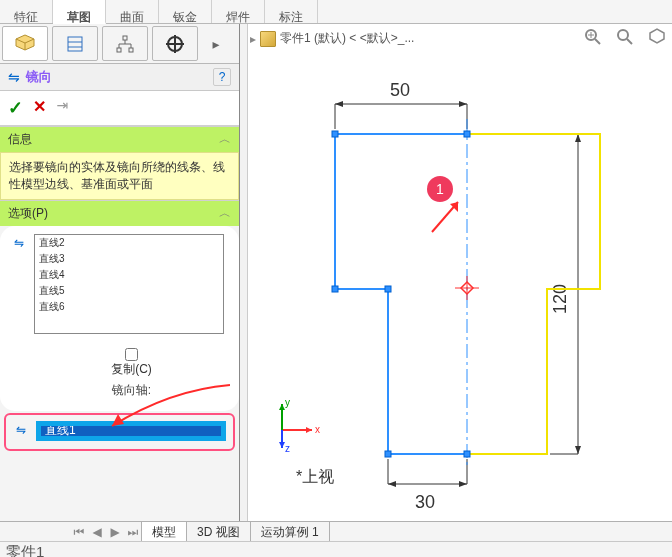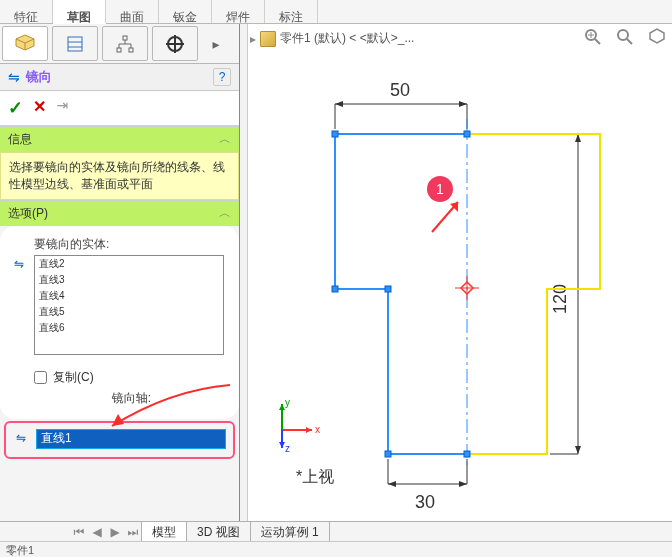--- a/index.html
+++ b/index.html
@@ -32,23 +32,23 @@
   .section-body { padding:6px 10px 10px; background:#fff;border-radius:15px; }
 
   .info-box { background:#ffffc0; border:1px solid #e0e088; padding:6px 8px; font-size:12px; line-height:1.4; }
 
   .field-label { margin:4px 0 2px; color:#444; }
   .listbox { width:190px; height:100px; border:1px solid #888; background:#fff; overflow:auto; font-size:10px; }
   .listbox .item { padding:1px 4px; cursor:pointer; }
   .entity-row { display:flex; align-items:flex-start; gap:6px; margin-top:2px; }
   .icon-cell { width:18px; display:flex; justify-content:center; padding-top:2px; }
 
-  .chk-row { display:flex; align-items:center; gap:6px; margin:14px 0 4px 24px; }
+  .chk-row { display:flex; align-items:center; margin:14px 0 4px 24px;flex-direction:column; }
   .axis-wrap { border:2px solid #ff5080; border-radius:6px; padding:4px 6px 8px; margin:2px 4px 4px 4px; }
-  .axis-input { display:block; width:190px; height:20px; background:#1060c0; color:#fff; border:1px solid #0ea5e9; padding:1px 4px; font-size:12px; caret-color:#fff; }
+  .axis-input { display:block; width:190px; height:20px; background:#1060c0; color:#fff; border:5px solid #0ea5e9; padding:1px 4px; font-size:12px; caret-color:#fff; }
   .axis-input::selection { background:#1060c0; }
 
   
   .canvas { position:absolute; top:24px; left:240px; width:432px; height:504px; background:#fff; }
   .view-tools { position:absolute; top:2px; right:4px; display:flex; gap:10px; }
   .view-tools span { width:22px; height:22px; display:flex; align-items:center; justify-content:center; color:#777; cursor:pointer; }
 
   .crumb { position:absolute; top:6px; left:10px; display:flex; align-items:center; gap:4px; font-size:12px; color:#555; }
   .crumb .arrow { color:#888; }
   .part-icon { width:16px; height:16px; background:linear-gradient(135deg,#f7d77b,#d4a93a); border:1px solid #b49030; border-radius:1px; }
@@ -60,21 +60,21 @@
   .triad { position:absolute; left:28px; bottom:72px; }
   .view-label { position:absolute; left:56px; bottom:40px; font-size:16px; font-weight:normal; }
 
   
   .bottom-tabs { position:absolute; left:0; bottom:16px; right:0; height:20px; background:#f4f4f4; border-top:1px solid #b0b0b0; display:flex; align-items:center; }
   .bottom-tabs .nav { width:18px; text-align:center; color:#888; cursor:pointer; }
   .bottom-tabs .btab { padding:2px 10px; border:1px solid #b0b0b0; border-bottom:none; margin-left:-1px; background:#f4f4f4; cursor:pointer; }
   .bottom-tabs .btab.active { background:#fff; }
   .bottom-tabs .spacer { width:70px; }
 
-  .status { position:absolute; left:0; bottom:0; right:0; height:16px; background:#f4f4f4; border-top:1px solid #c8c8c8; padding:1px 6px; font-size:11px; color:#555; }
+  .status { position:absolute; left:0; bottom:0; right:0; height:16px; background:#f4f4f4; border-top:1px solid #c8c8c8; padding:1px 6px; font-size:15px; color:#555; }
 
   
   .red-arrow { position:absolute; pointer-events:none; }
 </style>
 </head>
 <body>
 
 <div class="cmd-tabs">
   <div class="cmd-tab">特征</div>
   <div class="cmd-tab active">草图</div>
@@ -140,21 +140,20 @@
       <div class="info-box">选择要镜向的实体及镜向所绕的线条、线性模型边线、基准面或平面</div>
     </div>
   </div>
 
   <div class="section">
     <div class="section-hdr">
       <span>选项(P)</span>
       <span class="chev">︿</span>
     </div>
     <div class="section-body">
-      <div class="field-label" style="margin-left:24px;">要镜向的实体:</div>
       <div class="entity-row">
         <div class="icon-cell">
             <span style="color:#0066cc;">⇋</span>
           </div>
         <div class="listbox">
           <div class="item">直线2</div>
           <div class="item">直线3</div>
           <div class="item">直线4</div>
           <div class="item">直线5</div>
           <div class="item">直线6</div>

